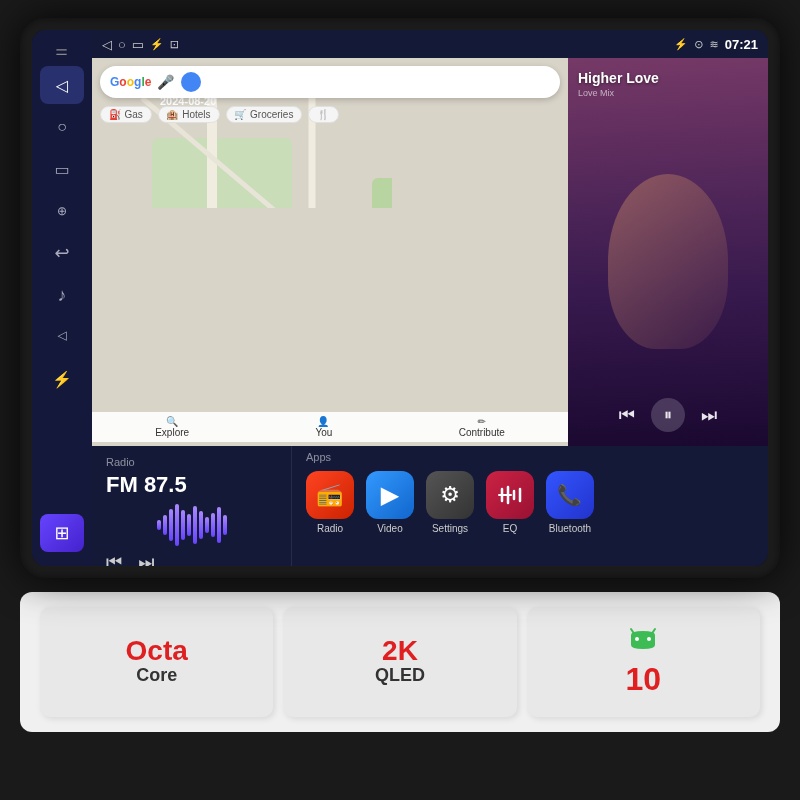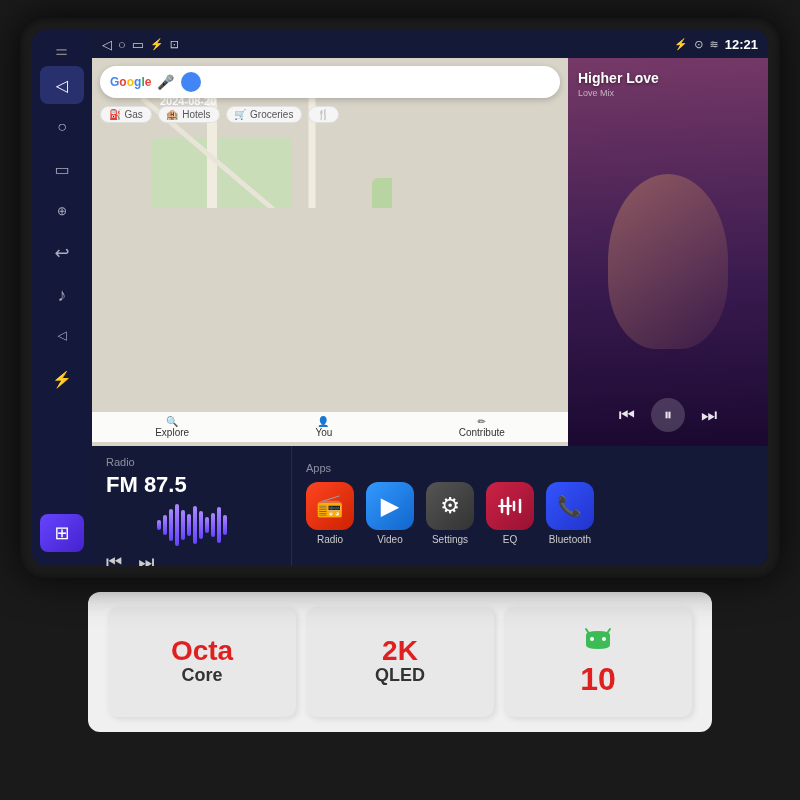--- a/index.html
+++ b/index.html
@@ -319,21 +319,21 @@
 
     .radio-ctrl {
       color: #ccc;
       font-size: 18px;
       cursor: pointer;
     }
 
     
     .apps-panel {
       flex: 1;
-      padding: 16px 14px;
+      padding: 5px 14px;
     }
 
     .apps-panel .panel-label {
       margin-bottom: 8px;
     }
 
     .apps-grid {
       display: flex;
       gap: 12px;
       align-items: center;
@@ -364,21 +364,21 @@
     }
 
     .app-radio { background: linear-gradient(135deg, #ff4422, #cc2200); }
     .app-video { background: linear-gradient(135deg, #3399ff, #1166cc); }
     .app-settings { background: linear-gradient(135deg, #555, #333); }
     .app-eq { background: linear-gradient(135deg, #cc2244, #991133); }
     .app-bluetooth { background: linear-gradient(135deg, #3355ff, #2233cc); }
 
     
     .specs-bar {
-      width: 624px;
+      width: 760px;
       height: 140px;
       background: #f0f0f0;
       border-radius: 12px;
       margin-top: 14px;
       display: flex;
       align-items: center;
       justify-content: space-around;
       padding: 10px 20px;
       gap: 10px;
     }
@@ -456,21 +456,21 @@
             <span class="status-icon">○</span>
             <span class="status-icon">▭</span>
             <span class="status-icon" style="font-size:11px;">⚡</span>
             <span class="status-icon" style="font-size:11px;">⊡</span>
           </div>
           <div class="status-spacer"></div>
           <div class="status-icons-right">
             <span class="status-icon" style="font-size:11px;">⚡</span>
             <span class="status-icon" style="font-size:11px;">⊙</span>
             <span class="status-icon" style="font-size:11px;">≋</span>
-            <span class="status-time">12:21</span>
+            <span class="status-time">07:21</span>
           </div>
         </div>
 
         <div class="upper-area">
 
           <div class="date-overlay">
             <div style="font-weight:bold; font-size:11px;">2024-08-20</div>
             <div style="font-size:10px; opacity:0.8;">Tuesday</div>
           </div>
 

